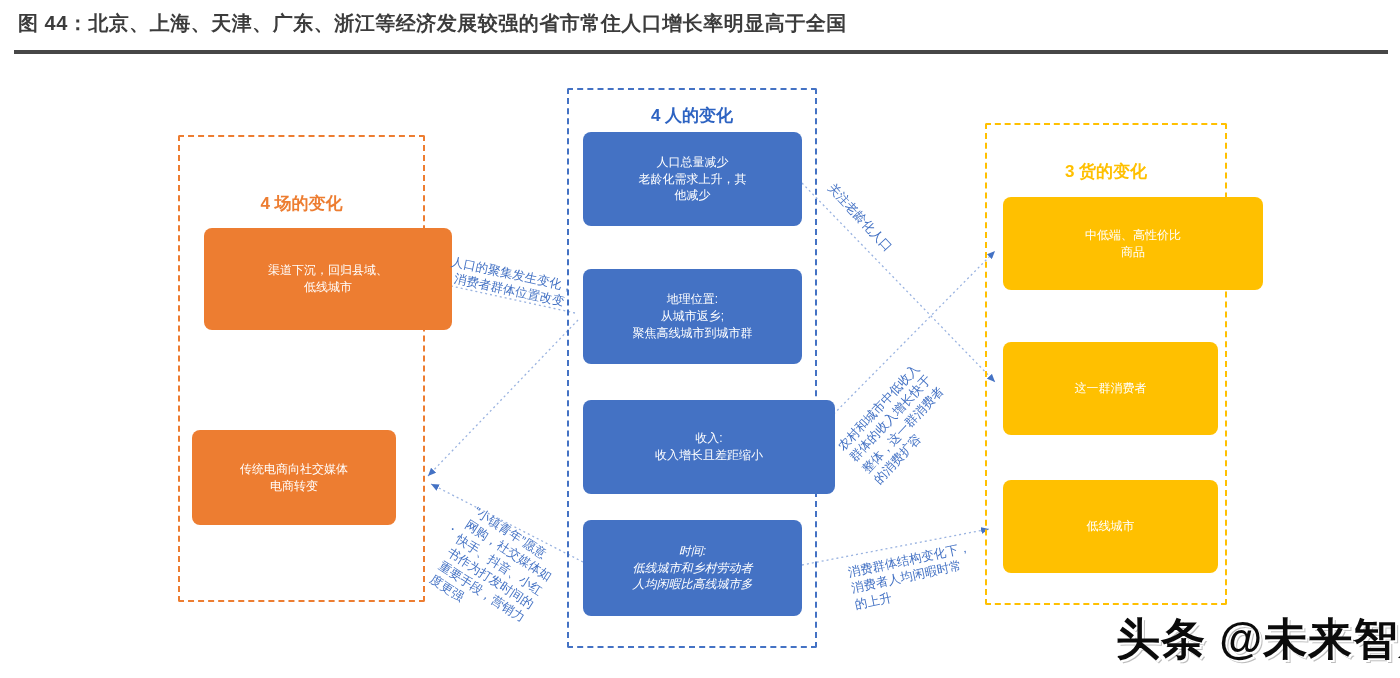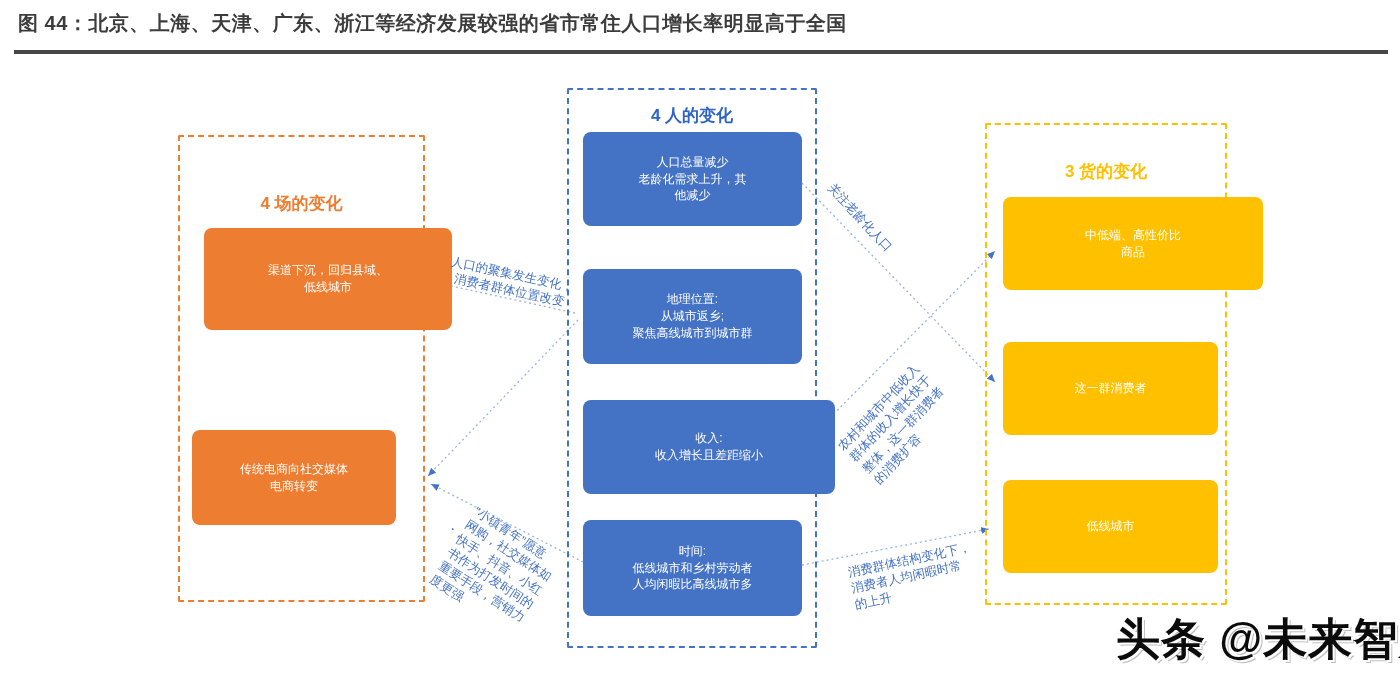--- a/index.html
+++ b/index.html
@@ -32,21 +32,21 @@
     white-space:pre-line;padding:23px 10px;z-index:3;}
   .card.o{background:var(--orange);}
   .card.b{background:var(--blue);}
   .card.y{background:var(--yellow);}
 
   .card.m1{left:204px;top:228px;width:248px;height:102px;}
   .card.m2{left:192px;top:430px;width:204px;height:95px;}
   .card.p1{left:583px;top:132px;width:219px;height:94px;}
   .card.p2{left:583px;top:269px;width:219px;height:95px;}
   .card.p3{left:583px;top:400px;width:252px;height:94px;}
-  .card.p4{left:583px;top:520px;width:219px;height:96px;}
+  .card.p4{left:583px;top:520px;width:219px;height:96px;font-style:italic;}
   .card.g1{left:1003px;top:197px;width:260px;height:93px;}
   .card.g2{left:1003px;top:342px;width:215px;height:93px;}
   .card.g3{left:1003px;top:480px;width:215px;height:93px;}
 
   .annot{position:absolute;color:var(--annot);font-size:12.5px;line-height:1.3;
     white-space:pre-line;z-index:4;}
   .annot.a1{left:436px;top:250px;width:160px;text-align:center;
     transform:rotate(12deg);transform-origin:left top;}
   .annot.a2{left:836px;top:180px;white-space:nowrap;
     transform:rotate(47deg);transform-origin:left top;}

